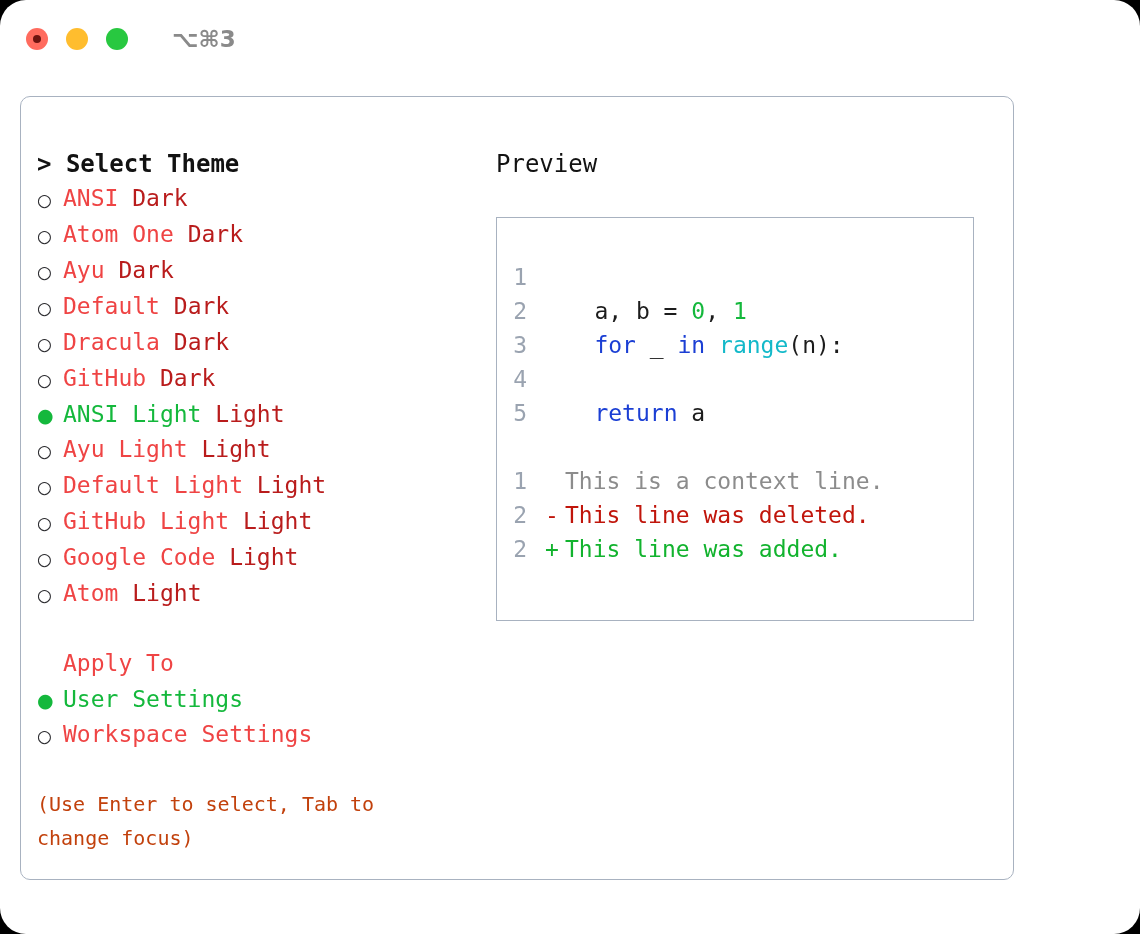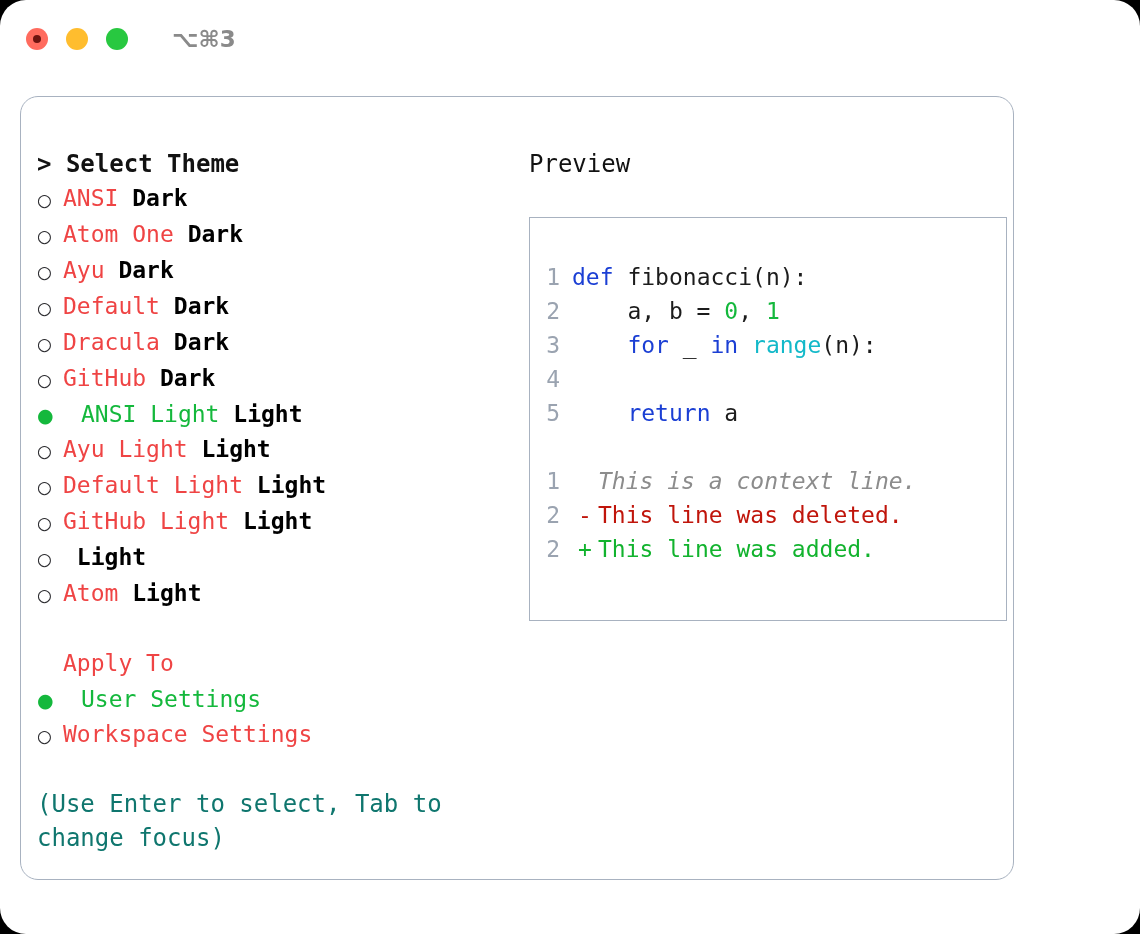--- a/index.html
+++ b/index.html
@@ -66,42 +66,42 @@
   }
 
   
   .panel {
     position: absolute;
     left: 20px;
     top: 96px;
     width: 994px;
     height: 784px;
     border: 1.6px solid #a8b2c0;
-    border-radius: 18px;
+    border-radius: 10px;
     box-sizing: border-box;
     background: #ffffff;
   }
 
   .columns {
     position: absolute;
     left: 0; top: 0;
     width: 100%;
     height: 100%;
   }
 
   
   .left-col {
     position: absolute;
     left: 16px;
     top: 50px;
     width: 460px;
   }
   .right-col {
     position: absolute;
-    left: 508px;
+    left: 475px;
     top: 50px;
     width: 500px;
   }
 
   .heading {
     font-size: 24px;
     line-height: 34px;
     color: #121212;
     white-space: pre;
   }
@@ -117,30 +117,30 @@
   .bullet {
     width: 26px;
     flex: none;
     color: #2a2a2e;
     font-family: "DejaVu Sans", "Liberation Sans", sans-serif;
     font-size: 17px;
   }
   .bullet.sel { color: #14b83c; font-size: 19px; }
   .bullet.blank { color: transparent; }
   .opt-label { color: #ef4444; }
-  .opt-row.selected .opt-label { color: #14b83c; margin-left: 18px; }
-  .opt-variant { color: #000000; font-weight: bold; }
+  .opt-row.selected .opt-label { color: #14b83c; }
+  .opt-variant { color: #b91c1c; }
 
   .section-gap { height: 34px; }
 
   .hint {
     margin-top: 34px;
-    font-size: 24px;
-    line-height: 34px;
-    color: #0f766e;
+    font-size: 20px;
+    line-height: 34px;
+    color: #c2410c;
     width: 420px;
   }
 
   
   .preview-box {
     margin-top: 36px;
     width: 478px;
     height: 404px;
     border: 1.6px solid #a8b2c0;
     box-sizing: border-box;
@@ -168,21 +168,21 @@
     text-align: center;
   }
   .code-text { color: #1c1c1c; }
 
   .kw   { color: #1b3fd4; }
   .fn   { color: #13b9c9; }
   .num  { color: #14b83c; }
   .plain{ color: #1c1c1c; }
 
   .diff-gap { height: 34px; }
-  .diff-ctx  { color: #8c8c8c; font-style: italic; }
+  .diff-ctx  { color: #8c8c8c; }
   .diff-del  { color: #c0150b; }
   .diff-add  { color: #12b32e; }
 </style>
 </head>
 <body>
 
 <div class="page">
 
   <div class="titlebar">
     <div class="lights">
@@ -202,21 +202,21 @@
             <div class="opt-row"><span class="bullet">○</span><span class="opt-label">ANSI</span><span class="opt-variant"> Dark</span></div>
             <div class="opt-row"><span class="bullet">○</span><span class="opt-label">Atom One</span><span class="opt-variant"> Dark</span></div>
             <div class="opt-row"><span class="bullet">○</span><span class="opt-label">Ayu</span><span class="opt-variant"> Dark</span></div>
             <div class="opt-row"><span class="bullet">○</span><span class="opt-label">Default</span><span class="opt-variant"> Dark</span></div>
             <div class="opt-row"><span class="bullet">○</span><span class="opt-label">Dracula</span><span class="opt-variant"> Dark</span></div>
             <div class="opt-row"><span class="bullet">○</span><span class="opt-label">GitHub</span><span class="opt-variant"> Dark</span></div>
             <div class="opt-row selected"><span class="bullet sel">●</span><span class="opt-label">ANSI Light</span><span class="opt-variant"> Light</span></div>
             <div class="opt-row"><span class="bullet">○</span><span class="opt-label">Ayu Light</span><span class="opt-variant"> Light</span></div>
             <div class="opt-row"><span class="bullet">○</span><span class="opt-label">Default Light</span><span class="opt-variant"> Light</span></div>
             <div class="opt-row"><span class="bullet">○</span><span class="opt-label">GitHub Light</span><span class="opt-variant"> Light</span></div>
-            <div class="opt-row"><span class="bullet">○</span><span class="opt-variant"> Light</span></div>
+            <div class="opt-row"><span class="bullet">○</span><span class="opt-label">Google Code</span><span class="opt-variant"> Light</span></div>
             <div class="opt-row"><span class="bullet">○</span><span class="opt-label">Atom</span><span class="opt-variant"> Light</span></div>
           </div>
 
         <div class="section-gap"></div>
 
         <div class="opt-row">
           <span class="bullet blank">○</span>
           <span class="opt-label">Apply To</span>
         </div>
         <div id="apply-list">
@@ -225,21 +225,21 @@
           </div>
 
         <div class="hint">(Use Enter to select, Tab to change focus)</div>
       </div>
 
       <div class="right-col">
         <div class="heading">Preview</div>
 
         <div class="preview-box">
           <div id="code-block">
-              <div class="code-line"><span class="lineno">1</span><span class="code-text"><span class="kw">def</span><span class="plain"> </span><span class="plain">fibonacci(n):</span></span></div>
+              <div class="code-line"><span class="lineno">1</span></div>
               <div class="code-line"><span class="lineno">2</span><span class="code-text"><span class="plain">    a, b = </span><span class="num">0</span><span class="plain">, </span><span class="num">1</span></span></div>
               <div class="code-line"><span class="lineno">3</span><span class="code-text"><span class="plain">    </span><span class="kw">for</span><span class="plain"> _ </span><span class="kw">in</span><span class="plain"> </span><span class="fn">range</span><span class="plain">(n):</span></span></div>
               <div class="code-line"><span class="lineno">4</span></div>
               <div class="code-line"><span class="lineno">5</span><span class="code-text"><span class="plain">    </span><span class="kw">return</span><span class="plain"> a</span></span></div>
             </div>
           <div class="diff-gap"></div>
           <div id="diff-block">
               <div class="diff-line"><span class="lineno">1</span><span class="marker diff-ctx"> </span><span class="diff-ctx">This is a context line.</span></div>
               <div class="diff-line"><span class="lineno">2</span><span class="marker diff-del">-</span><span class="diff-del">This line was deleted.</span></div>
               <div class="diff-line"><span class="lineno">2</span><span class="marker diff-add">+</span><span class="diff-add">This line was added.</span></div>

